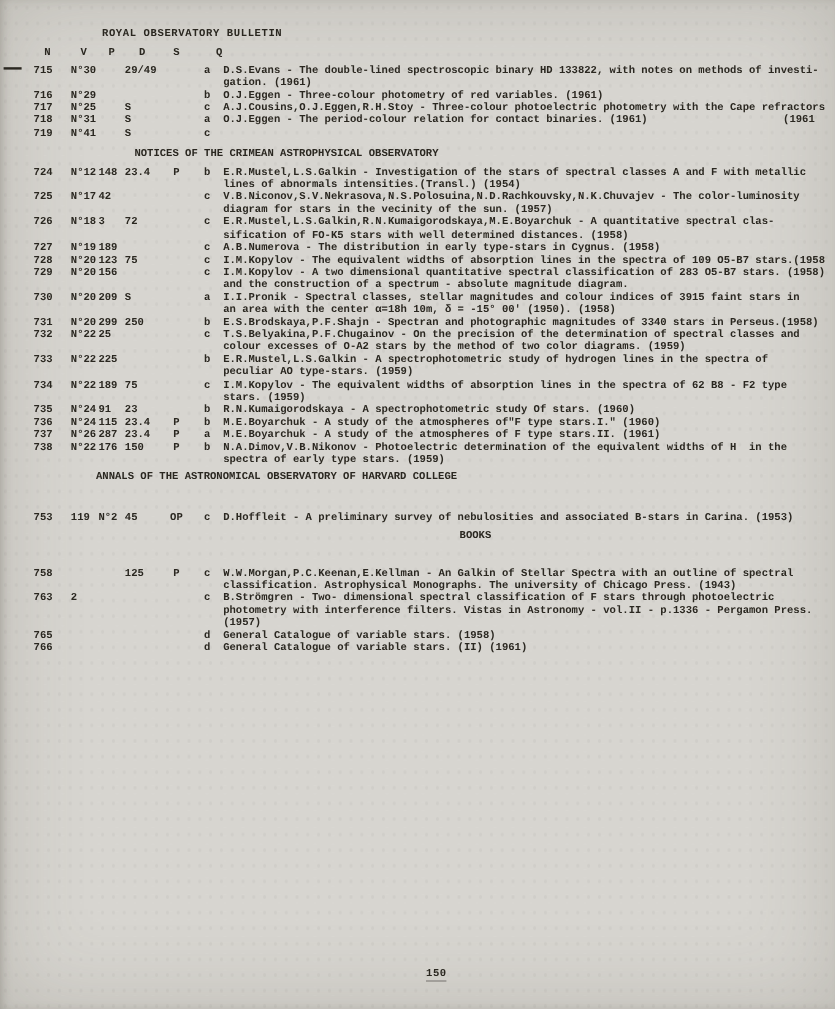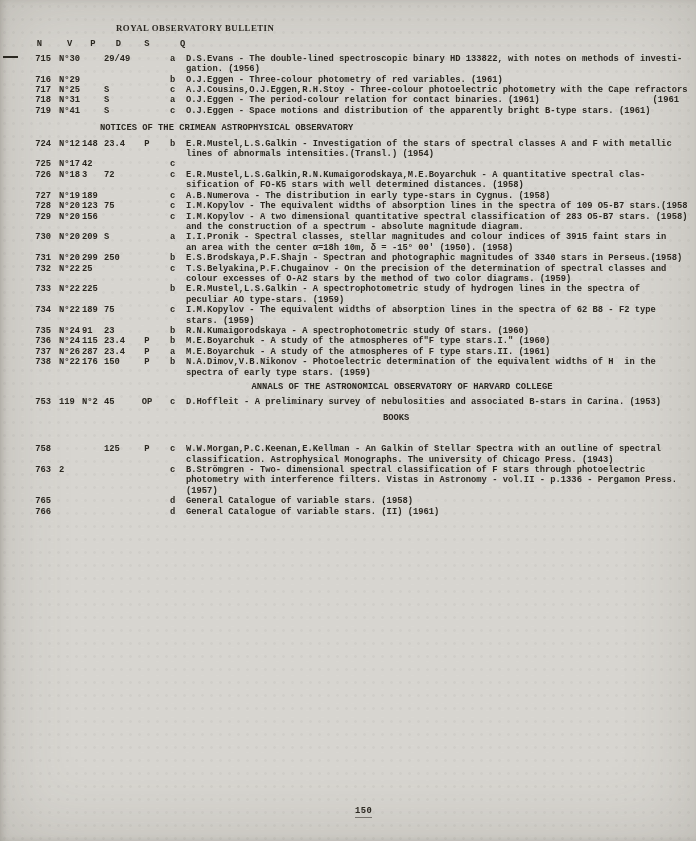--- a/index.html
+++ b/index.html
@@ -11,38 +11,38 @@
       radial-gradient(rgba(0,0,0,0.03) 1px, transparent 1.4px),
       radial-gradient(rgba(255,255,255,0.05) 1px, transparent 1.4px);
     background-size: 9px 13px, 15px 7px;
     box-shadow: inset 0 0 70px rgba(95,90,78,0.22), inset 4px 0 10px -4px rgba(70,65,55,0.35);
     font-family:"Liberation Mono","DejaVu Sans Mono",monospace;
     font-size:8.8px; line-height:10.4px; font-weight:700;
     color:#2a2720;
     overflow:hidden;
   }
   .doc { position:absolute; top:23px; left:0; width:696px; }
-  .title { padding-left:116px; white-space:pre; letter-spacing:0.5px;font-family:Liberation Serif, serif; }
+  .title { padding-left:85px; white-space:pre; letter-spacing:0.5px; }
   .row { display:grid; grid-template-columns:28px 23px 31px 22px 29px 28px 25px 510px; align-items:start; }
   .row > div { white-space:pre; }
   .c-mark { padding-left:3px; }
-  .c-n { text-align:right; }
+  .c-n { }
   .c-v { padding-left:8px; }
   .c-p { text-align:left; }
   .c-d { }
   .c-s { text-align:center; }
   .c-q { padding-left:9px; }
   .row-header { margin-top:6px; margin-bottom:4px; }
   .row-header .c-n { text-align:center; }
   .row-header .c-v { padding-left:16px; }
   .row-header .c-p, .row-header .c-d, .row-header .c-s { text-align:center; }
   .row-header .c-q { padding-left:19px; }
   .heading { white-space:pre; }
-  .sec-1 .heading { margin-top:7px; margin-bottom:5px; padding-left:100px; }
-  .sec-2 .heading { margin-top:4px; margin-bottom:5px; padding-left:108px;text-align:center; }
+  .sec-1 .heading { margin-top:7px; margin-bottom:5px; padding-left:100px;margin-left:12px; }
+  .sec-2 .heading { margin-top:4px; margin-bottom:23px; padding-left:80px; }
   .sec-3 .heading { margin-top:5px; margin-bottom:21px; padding-left:383px; }
   .t-line { white-space:pre; position:relative; }
   .right-text { position:absolute; right:17px; top:0; }
   .dash { display:inline-block; width:15px; height:1.7px; background:#2a2720; position:relative; top:-3px; }
   .page-number { position:absolute; left:355px; top:806px; letter-spacing:0.5px; border-bottom:1px solid rgba(42,39,32,0.55); padding-bottom:0.5px; }
 </style>
 </head>
 <body>
 
 <div class="page">
@@ -63,21 +63,21 @@
     <div id="sections">
         <div class="section sec-0">
           <div class="row">
             <div class="c-mark"><div class="dash"></div></div>
             <div class="c-n">715</div>
             <div class="c-v">N°30</div>
             <div class="c-p"></div>
             <div class="c-d">29/49</div>
             <div class="c-s"></div>
             <div class="c-q">a</div>
-            <div class="c-text"><div class="t-line">D.S.Evans - The double-lined spectroscopic binary HD 133822, with notes on methods of investi-</div><div class="t-line">gation. (1956)</div></div>
+            <div class="c-text"><div class="t-line">D.S.Evans - The double-lined spectroscopic binary HD 133822, with notes on methods of investi-</div><div class="t-line">gation. (1961)</div></div>
           </div>
           <div class="row">
             <div class="c-mark"></div>
             <div class="c-n">716</div>
             <div class="c-v">N°29</div>
             <div class="c-p"></div>
             <div class="c-d"></div>
             <div class="c-s"></div>
             <div class="c-q">b</div>
             <div class="c-text"><div class="t-line">O.J.Eggen - Three-colour photometry of red variables. (1961)</div></div>
@@ -103,21 +103,20 @@
             <div class="c-text"><div class="t-line">O.J.Eggen - The period-colour relation for contact binaries. (1961)<div class="right-text" style="position: absolute;">(1961</div></div></div>
           </div>
           <div class="row">
             <div class="c-mark"></div>
             <div class="c-n">719</div>
             <div class="c-v">N°41</div>
             <div class="c-p"></div>
             <div class="c-d">S</div>
             <div class="c-s"></div>
             <div class="c-q">c</div>
-            <div class="c-text"><div class="t-line">O.J.Eggen - Space motions and distribution of the apparently bright B-type stars. (1961)</div></div>
           </div>
         </div>
         <div class="section sec-1">
           <div class="heading">NOTICES OF THE CRIMEAN ASTROPHYSICAL OBSERVATORY</div>
           <div class="row">
             <div class="c-mark"></div>
             <div class="c-n">724</div>
             <div class="c-v">N°12</div>
             <div class="c-p">148</div>
             <div class="c-d">23.4</div>
@@ -126,20 +125,21 @@
             <div class="c-text"><div class="t-line">E.R.Mustel,L.S.Galkin - Investigation of the stars of spectral classes A and F with metallic</div><div class="t-line">lines of abnormals intensities.(Transl.) (1954)</div></div>
           </div>
           <div class="row">
             <div class="c-mark"></div>
             <div class="c-n">725</div>
             <div class="c-v">N°17</div>
             <div class="c-p">42</div>
             <div class="c-d"></div>
             <div class="c-s"></div>
             <div class="c-q">c</div>
+            <div class="c-text"><div class="t-line">V.B.Niconov,S.V.Nekrasova,N.S.Polosuina,N.D.Rachkouvsky,N.K.Chuvajev - The color-luminosity</div><div class="t-line">diagram for stars in the vecinity of the sun. (1957)</div></div>
           </div>
           <div class="row">
             <div class="c-mark"></div>
             <div class="c-n">726</div>
             <div class="c-v">N°18</div>
             <div class="c-p">3</div>
             <div class="c-d">72</div>
             <div class="c-s"></div>
             <div class="c-q">c</div>
             <div class="c-text"><div class="t-line">E.R.Mustel,L.S.Galkin,R.N.Kumaigorodskaya,M.E.Boyarchuk - A quantitative spectral clas-</div><div class="t-line">sification of FO-K5 stars with well determined distances. (1958)</div></div>

